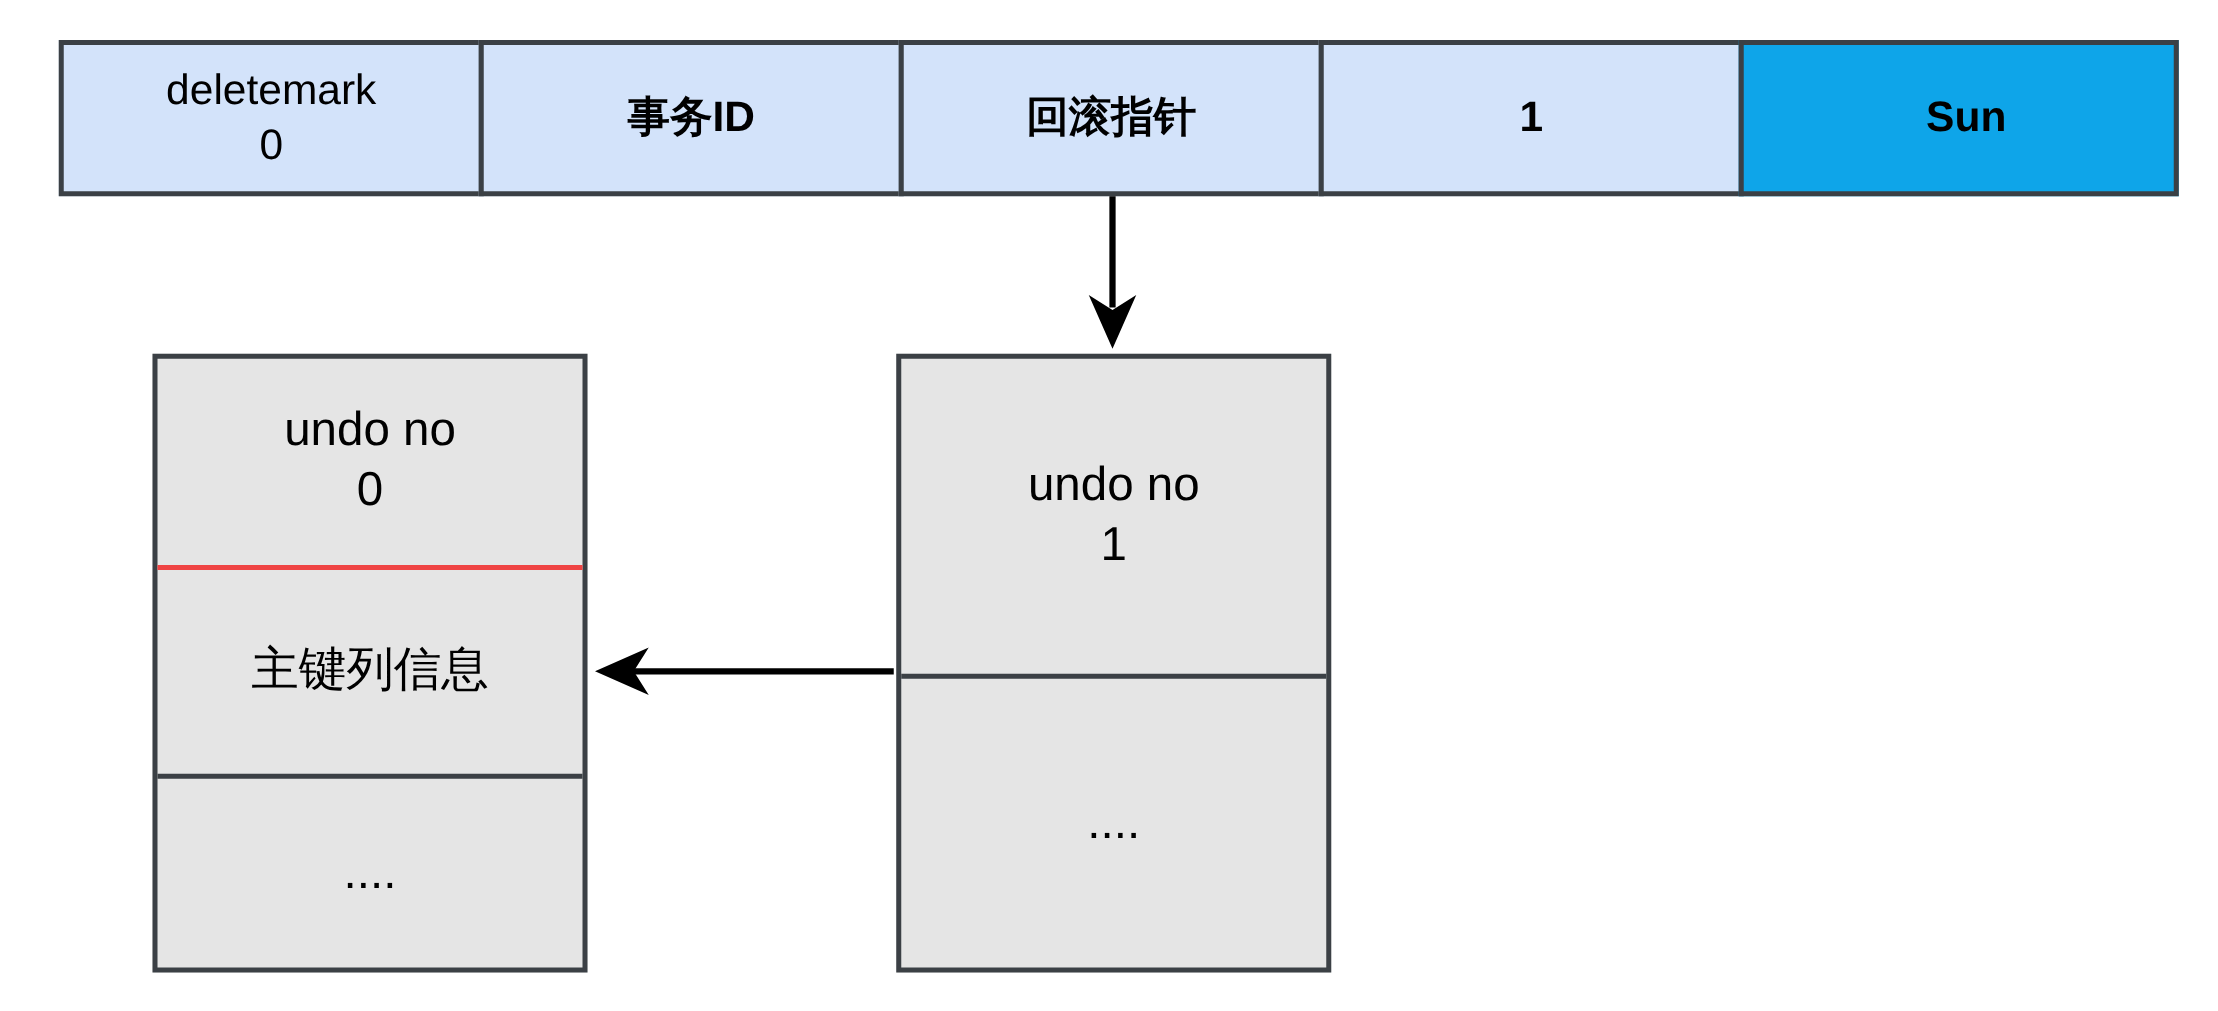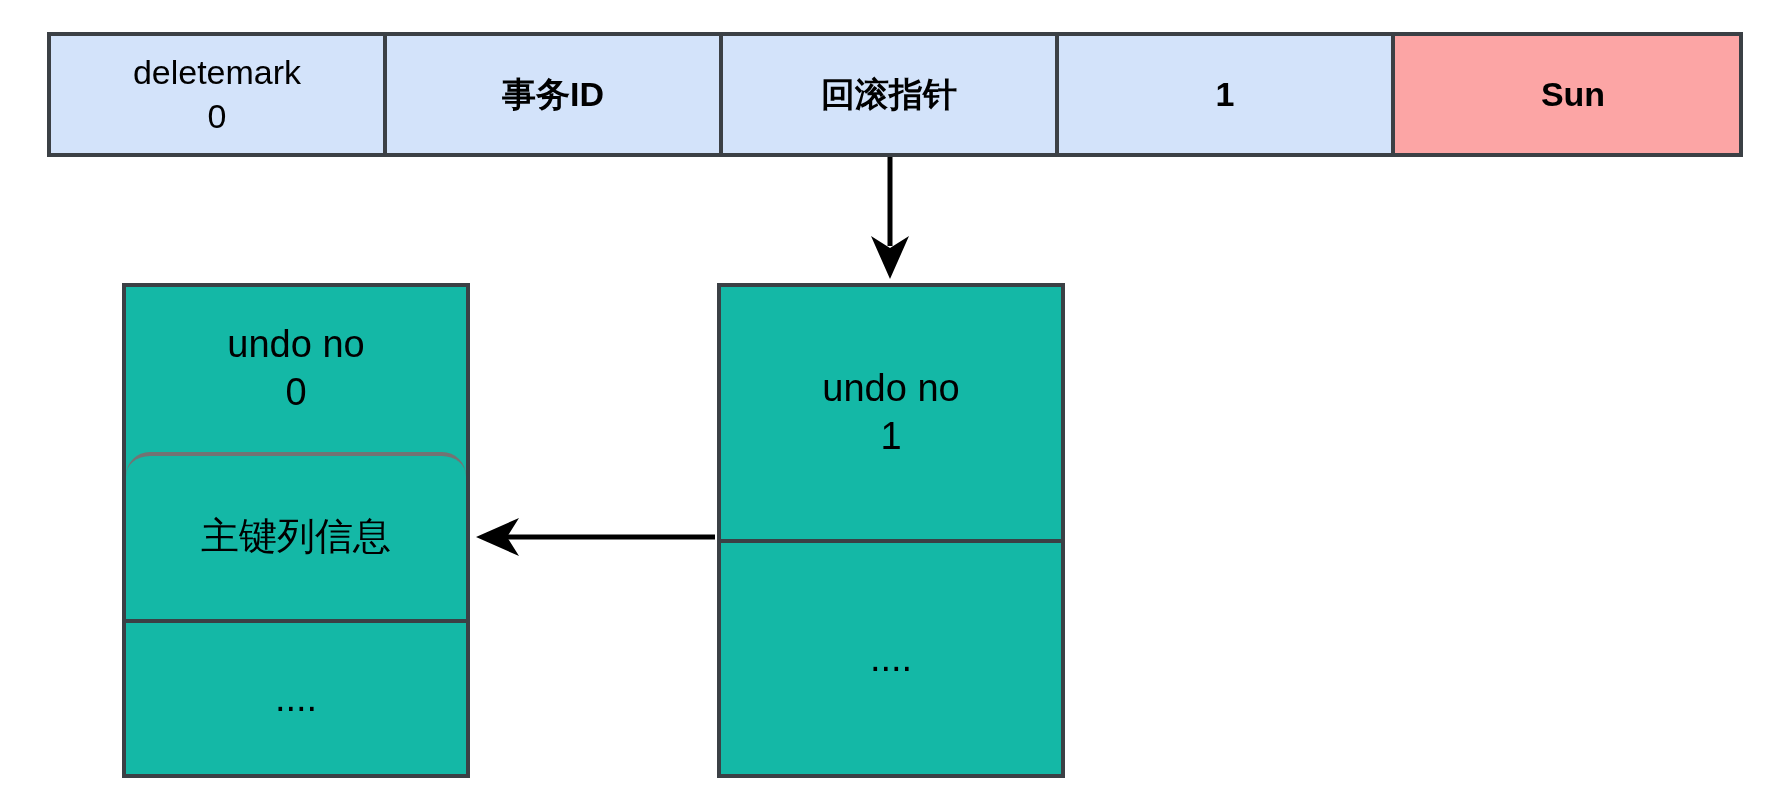--- a/index.html
+++ b/index.html
@@ -34,48 +34,48 @@
     background: #d3e3fa;
     display: flex;
     align-items: center;
     justify-content: center;
     text-align: center;
     white-space: pre-line;
     font-size: 34px;
     line-height: 1.28;
   }
   .record-cell + .record-cell { margin-left: -4px; font-weight: bold; }
-  .record-cell.highlight { background: #fca5a5; padding-left: 12px; }
+  .record-cell.highlight { background: #0ea5e9; padding-left: 12px; }
 
   
   .undo-box {
     position: absolute;
     top: 283px;
     width: 348px;
     height: 495px;
     box-sizing: border-box;
     border: 4px solid #3b4045;
-    background: #14b8a6;
+    background: #e5e5e5;
     display: flex;
     flex-direction: column;
   }
   .undo-box.left  { left: 122px; }
   .undo-box.right { left: 717px; }
   .undo-row {
     box-sizing: border-box;
     display: flex;
     align-items: center;
     justify-content: center;
     text-align: center;
     white-space: pre-line;
     font-size: 38px;
     line-height: 1.26;
   }
   .undo-row.r1 { flex: 170 0 0; }
-  .undo-row.r2 { flex: 169 0 0; border-top: 4px solid #737373; border-radius: 24px; }
+  .undo-row.r2 { flex: 169 0 0; border-top: 4px solid #ef4444; }
   .undo-row.r3 { flex: 156 0 0; border-top: 4px solid #3b4045; }
 
   
   .arrows-layer {
     position: absolute;
     left: 0;
     top: 0;
     width: 1774px;
     height: 809px;
     pointer-events: none;

